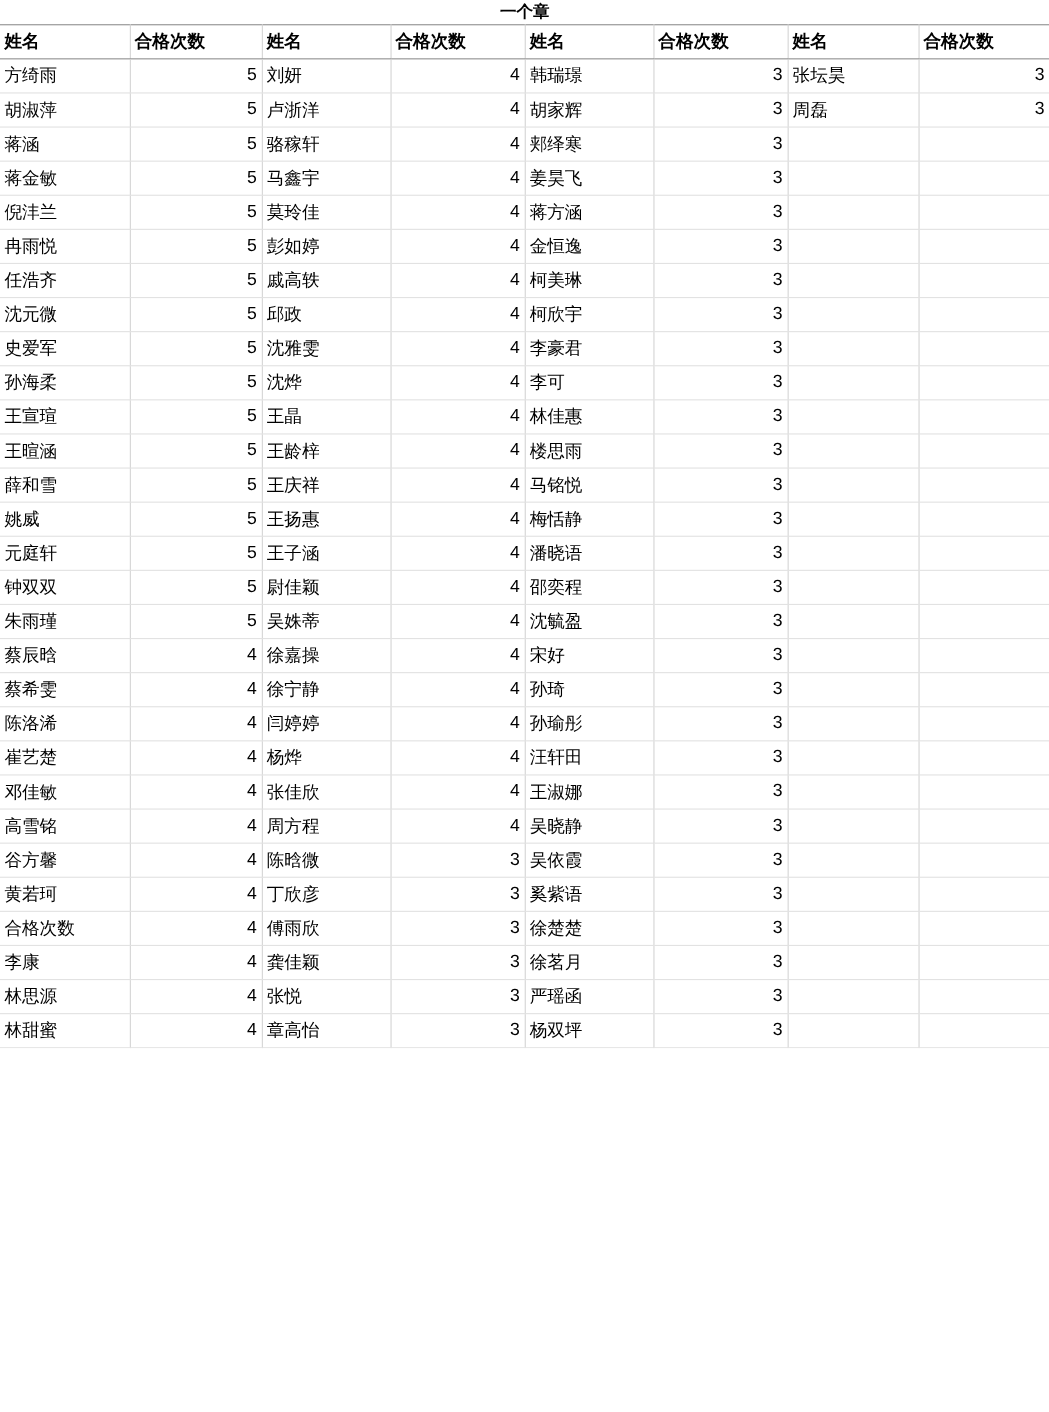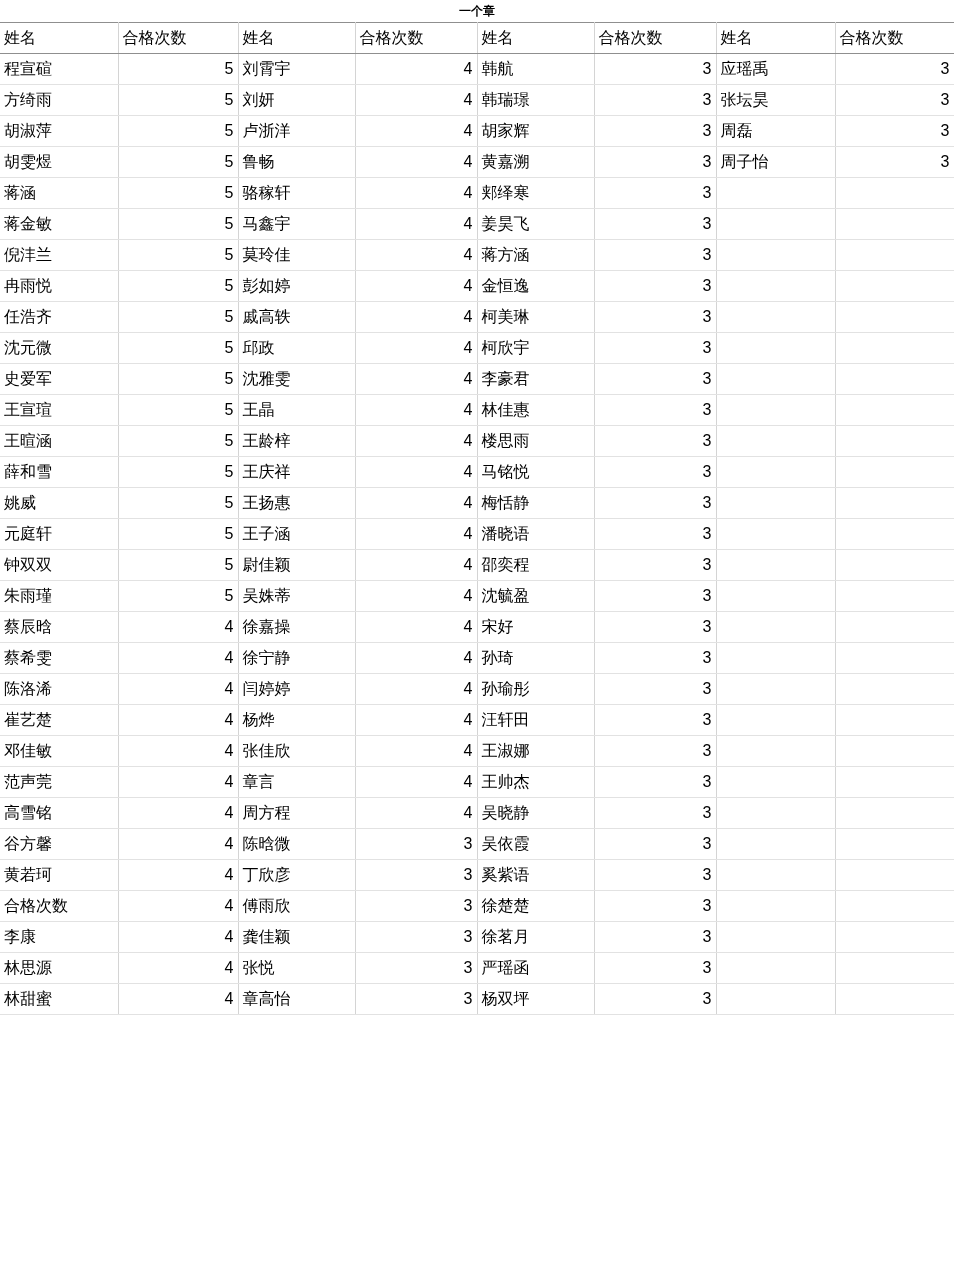--- a/index.html
+++ b/index.html
@@ -13,41 +13,41 @@
     color: #000000;
   }
   #sheet {
     width: 954px;
     position: relative;
   }
   .title-row {
     height: 22px;
     line-height: 22px;
     text-align: center;
-    font-size: 12px;
+    font-size: 15px;
     font-weight: bold;
     color: #000;
   }
   table.grid {
     border-collapse: collapse;
     table-layout: fixed;
     width: 954px;
   }
   table.grid td, table.grid th {
     font-size: 16px;
     height: 30px;
     padding: 0 4px;
     border-right: 1px solid #d4d4d4;
     border-bottom: 1px solid #e2e2e2;
     overflow: hidden;
     white-space: nowrap;
     vertical-align: middle;
   }
   table.grid th {
-    font-weight: normal;
+    font-weight: bold;
     text-align: left;
     border-bottom: 1px solid #8f8f8f;
     border-top: 1px solid #8f8f8f;
   }
   th.num, td.num {
     text-align: right;
   }
   
   col.c-name { width: 118px; }
   col.c-num  { width: 120px; }
@@ -81,60 +81,40 @@
         <th>姓名</th>
         <th class="num">合格次数</th>
         <th>姓名</th>
         <th class="num">合格次数</th>
         <th>姓名</th>
         <th class="num">合格次数</th>
       </tr>
     </thead>
     <tbody id="body">
         <tr>
-          <td>程宣碹</td>
-          <td class="num">5</td>
-          <td>刘霄宇</td>
-          <td class="num">4</td>
-          <td>韩航</td>
-          <td class="num">3</td>
-          <td>应瑶禹</td>
-          <td class="num">3</td>
-        </tr>
-        <tr>
           <td>方绮雨</td>
           <td class="num">5</td>
           <td>刘妍</td>
           <td class="num">4</td>
           <td>韩瑞璟</td>
           <td class="num">3</td>
           <td>张坛昊</td>
           <td class="num">3</td>
         </tr>
         <tr>
           <td>胡淑萍</td>
           <td class="num">5</td>
           <td>卢浙洋</td>
           <td class="num">4</td>
           <td>胡家辉</td>
           <td class="num">3</td>
           <td>周磊</td>
           <td class="num">3</td>
         </tr>
         <tr>
-          <td>胡雯煜</td>
-          <td class="num">5</td>
-          <td>鲁畅</td>
-          <td class="num">4</td>
-          <td>黄嘉溯</td>
-          <td class="num">3</td>
-          <td>周子怡</td>
-          <td class="num">3</td>
-        </tr>
-        <tr>
           <td>蒋涵</td>
           <td class="num">5</td>
           <td>骆稼轩</td>
           <td class="num">4</td>
           <td>郏绎寒</td>
           <td class="num">3</td>
           <td></td>
           <td class="num"></td>
         </tr>
         <tr>
@@ -191,20 +171,30 @@
           <td>史爱军</td>
           <td class="num">5</td>
           <td>沈雅雯</td>
           <td class="num">4</td>
           <td>李豪君</td>
           <td class="num">3</td>
           <td></td>
           <td class="num"></td>
         </tr>
         <tr>
+          <td>孙海柔</td>
+          <td class="num">5</td>
+          <td>沈烨</td>
+          <td class="num">4</td>
+          <td>李可</td>
+          <td class="num">3</td>
+          <td></td>
+          <td class="num"></td>
+        </tr>
+        <tr>
           <td>王宣瑄</td>
           <td class="num">5</td>
           <td>王晶</td>
           <td class="num">4</td>
           <td>林佳惠</td>
           <td class="num">3</td>
           <td></td>
           <td class="num"></td>
         </tr>
         <tr>
@@ -306,30 +296,20 @@
           <td class="num">3</td>
           <td></td>
           <td class="num"></td>
         </tr>
         <tr>
           <td>邓佳敏</td>
           <td class="num">4</td>
           <td>张佳欣</td>
           <td class="num">4</td>
           <td>王淑娜</td>
-          <td class="num">3</td>
-          <td></td>
-          <td class="num"></td>
-        </tr>
-        <tr>
-          <td>范声莞</td>
-          <td class="num">4</td>
-          <td>章言</td>
-          <td class="num">4</td>
-          <td>王帅杰</td>
           <td class="num">3</td>
           <td></td>
           <td class="num"></td>
         </tr>
         <tr>
           <td>高雪铭</td>
           <td class="num">4</td>
           <td>周方程</td>
           <td class="num">4</td>
           <td>吴晓静</td>

